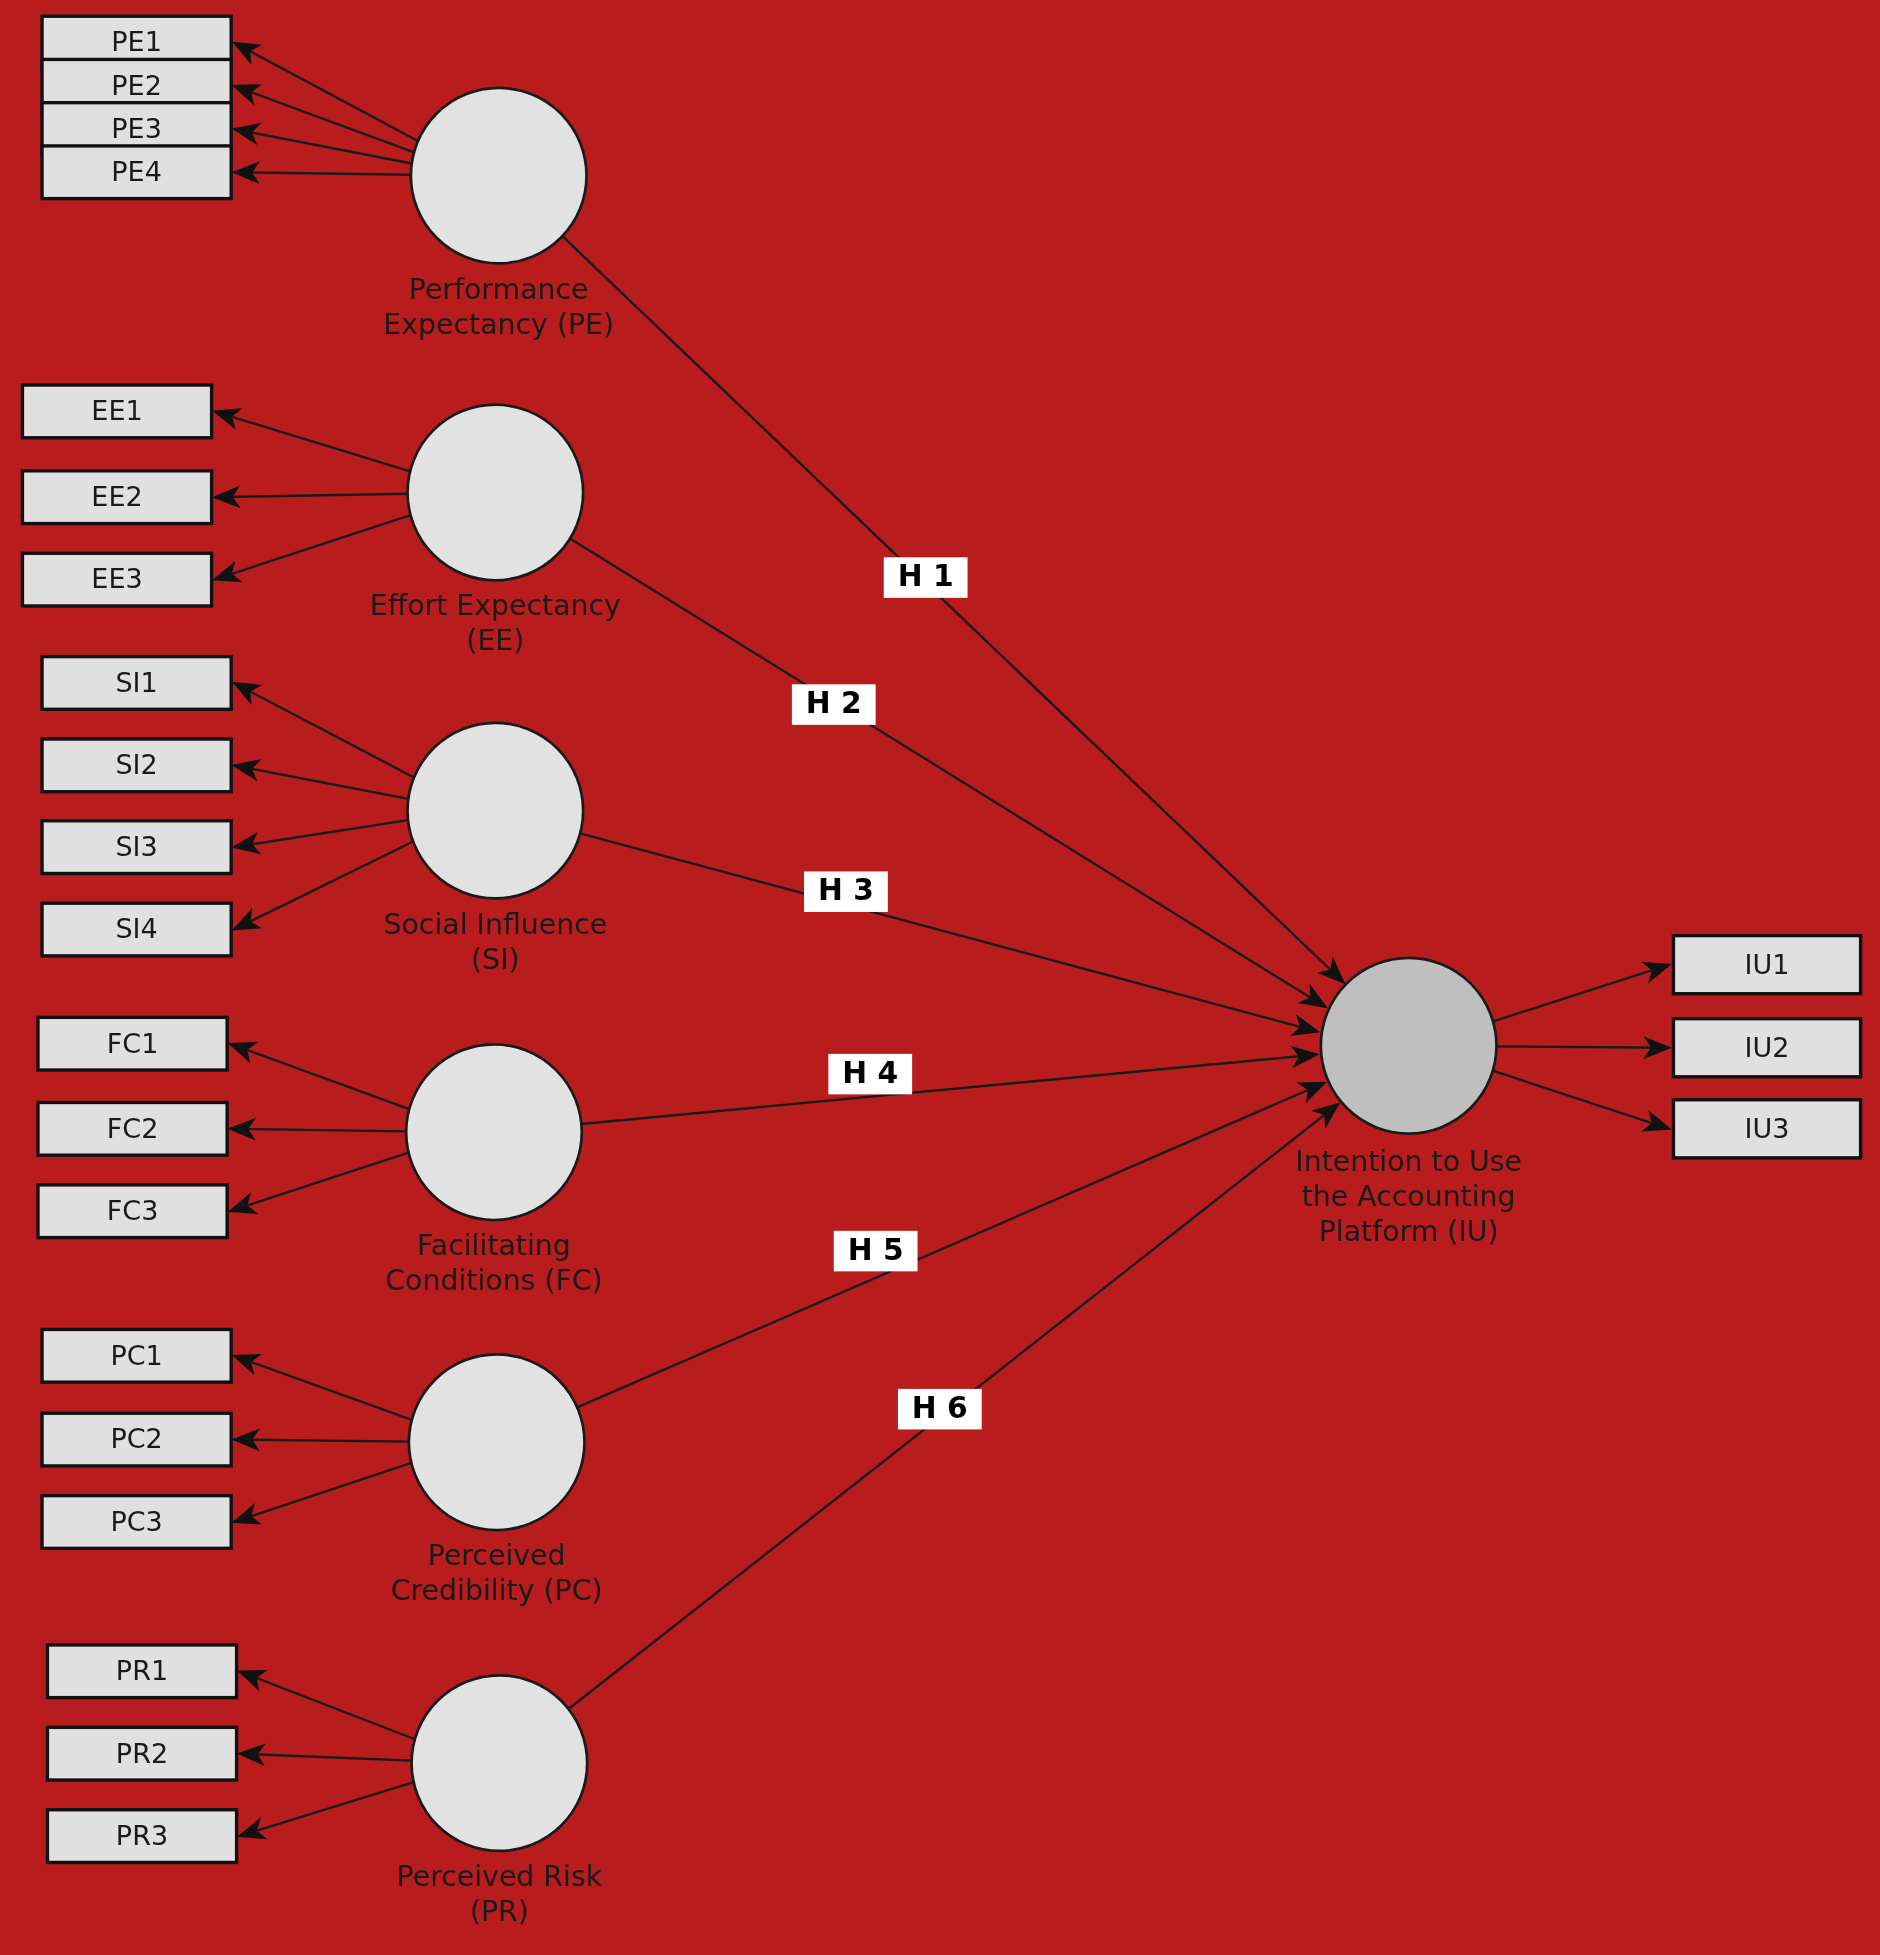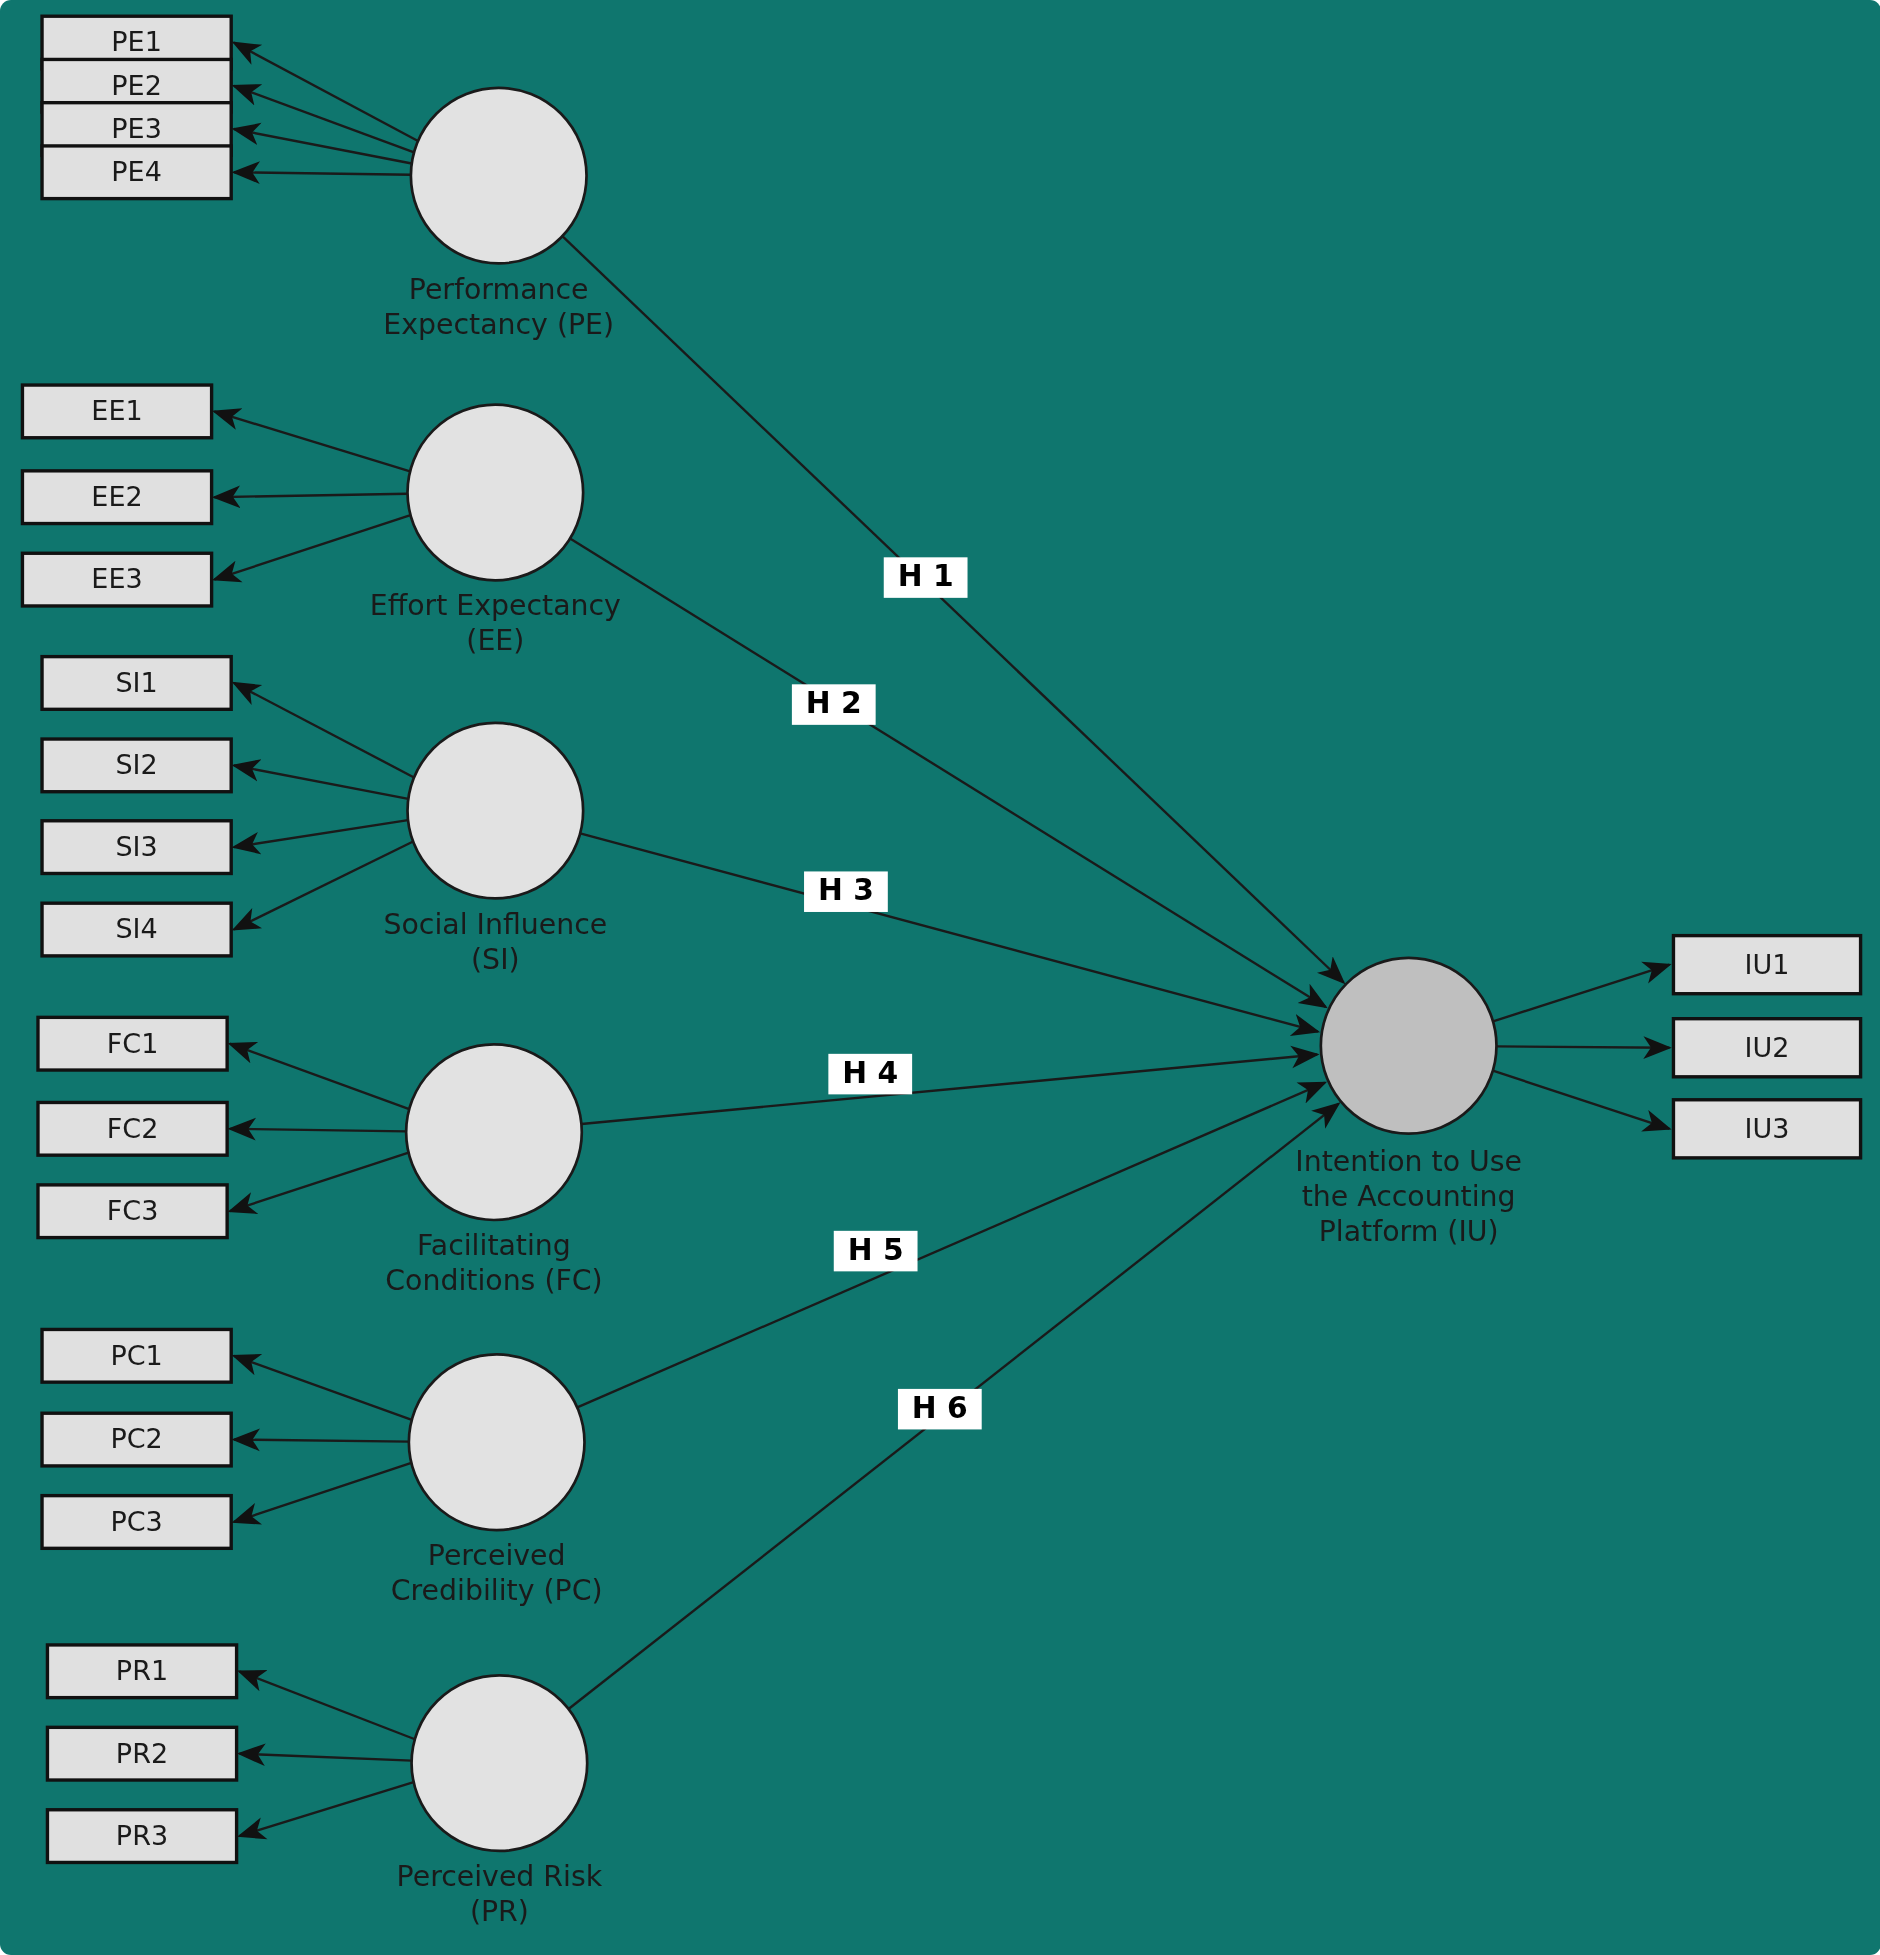--- a/index.html
+++ b/index.html
@@ -10,22 +10,21 @@
   body {
     width: 1881px;
     height: 1955px;
     overflow: hidden;
     font-family: "DejaVu Sans", "Liberation Sans", sans-serif;
   }
   #diagram-root {
     position: relative;
     width: 1881px;
     height: 1955px;
-    background: #0f766e;
-    border-radius: 11px;
+    background: #b91c1c;
   }
   svg.canvas {
     position: absolute;
     top: 0;
     left: 0;
     width: 1881px;
     height: 1955px;
     display: block;
   }
   .ind-rect {

